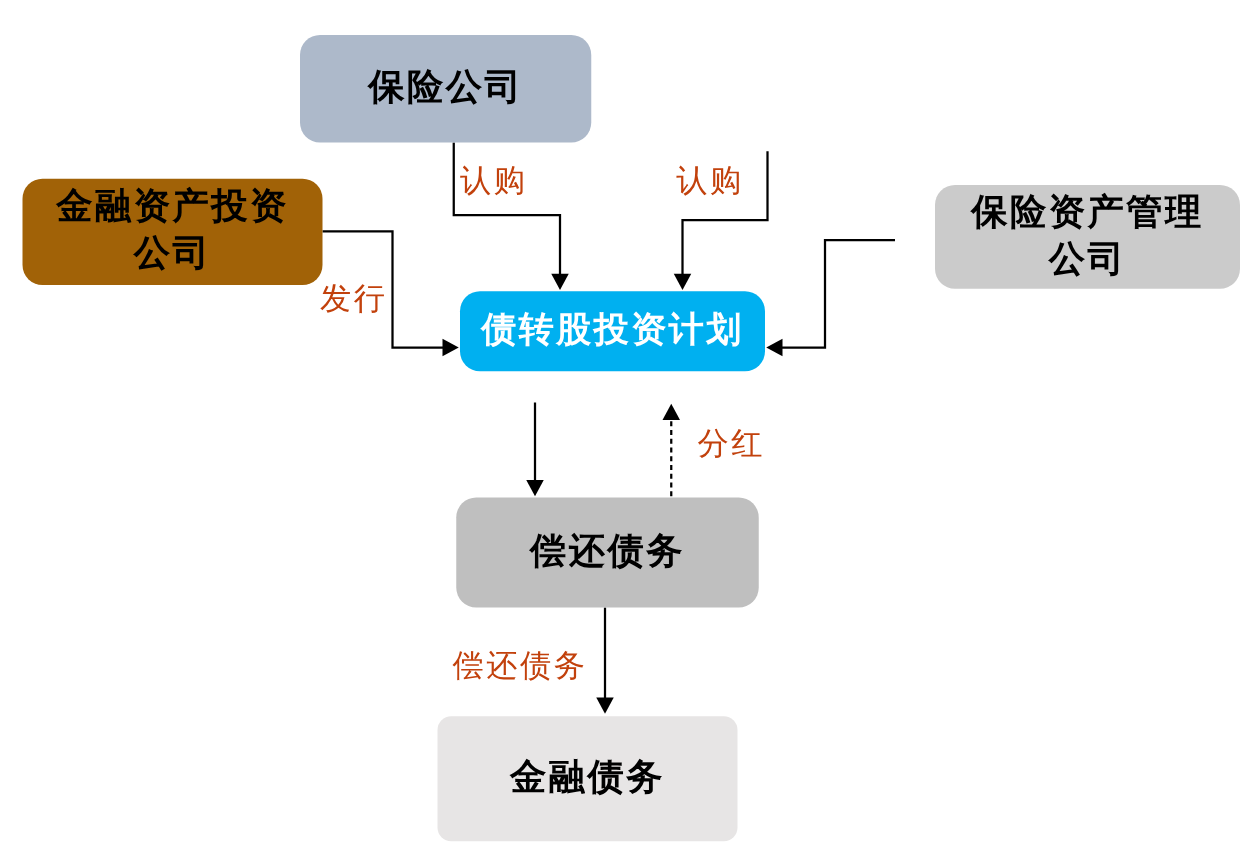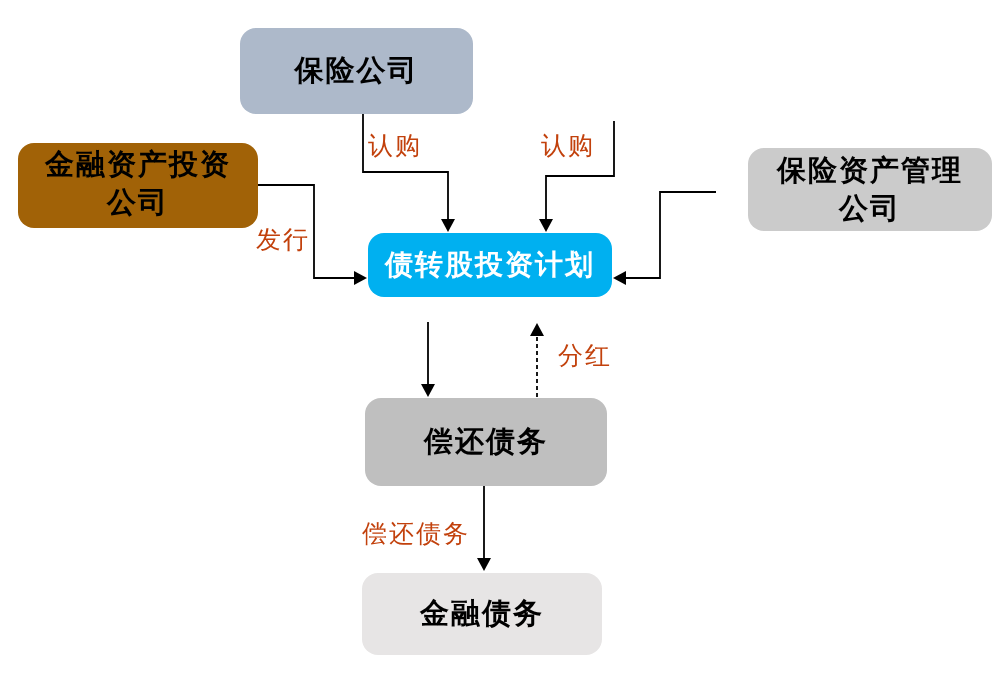--- a/index.html
+++ b/index.html
@@ -56,21 +56,21 @@
     letter-spacing: 2px;
     white-space: nowrap;
   }
   
   .n-insurance       { left: 240px; top: 28px;  width: 233px; height: 86px; }
   .n-other-investors { left: 512px; top: 33px;  width: 241px; height: 88px; }
   .n-fin-asset       { left: 18px;  top: 143px; width: 240px; height: 85px; }
   .n-ins-asset-mgmt  { left: 748px; top: 148px; width: 244px; height: 83px; }
   .n-plan            { left: 368px; top: 233px; width: 244px; height: 64px; font-size: 28px; }
   .n-target          { left: 365px; top: 398px; width: 242px; height: 88px; }
-  .n-debt            { left: 362px; top: 573px; width: 240px; height: 82px; }
+  .n-debt            { left: 350px; top: 573px; width: 240px; height: 100px; border-radius: 11px; }
   
   .l-subscribe-left  { left: 368px; top: 132px; }
   .l-subscribe-right { left: 541px; top: 132px; }
   .l-issue           { left: 256px; top: 226px; }
   .l-advisor         { left: 666px; top: 234px; }
   .l-capital         { left: 314px; top: 340px; }
   .l-dividend        { left: 558px; top: 342px; }
   .l-repay           { left: 362px; top: 520px; }
 </style>
 </head>

